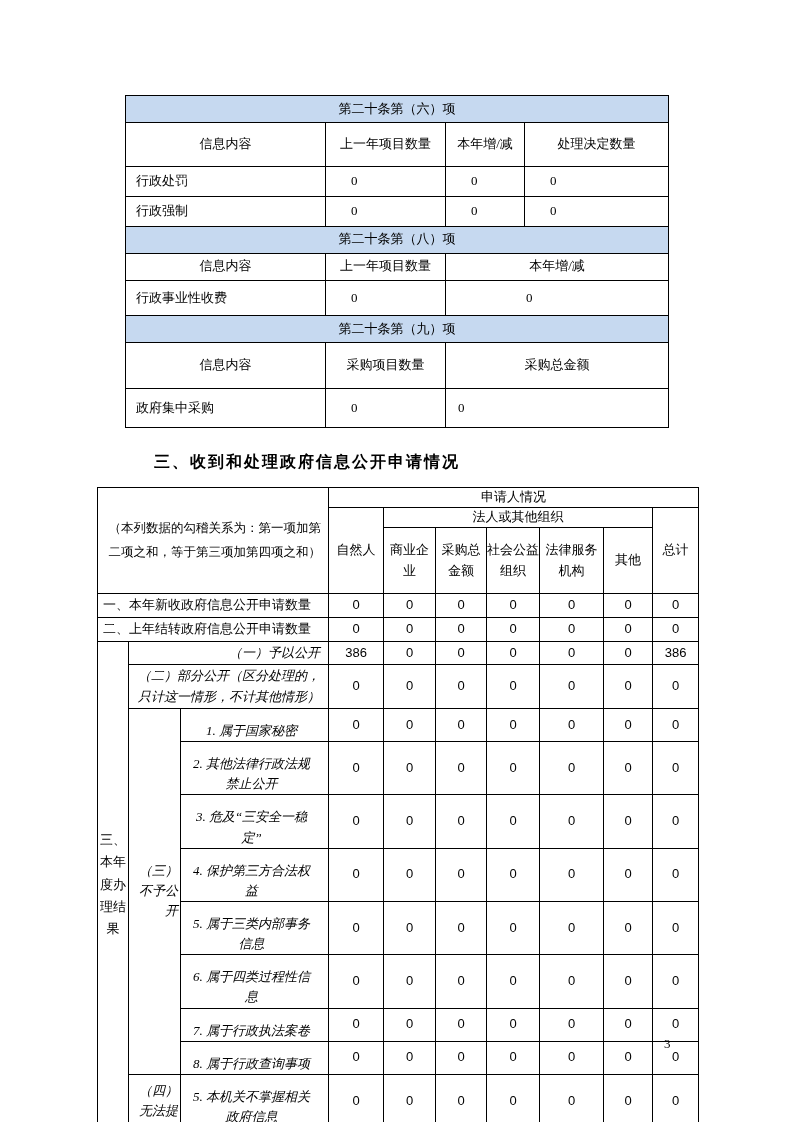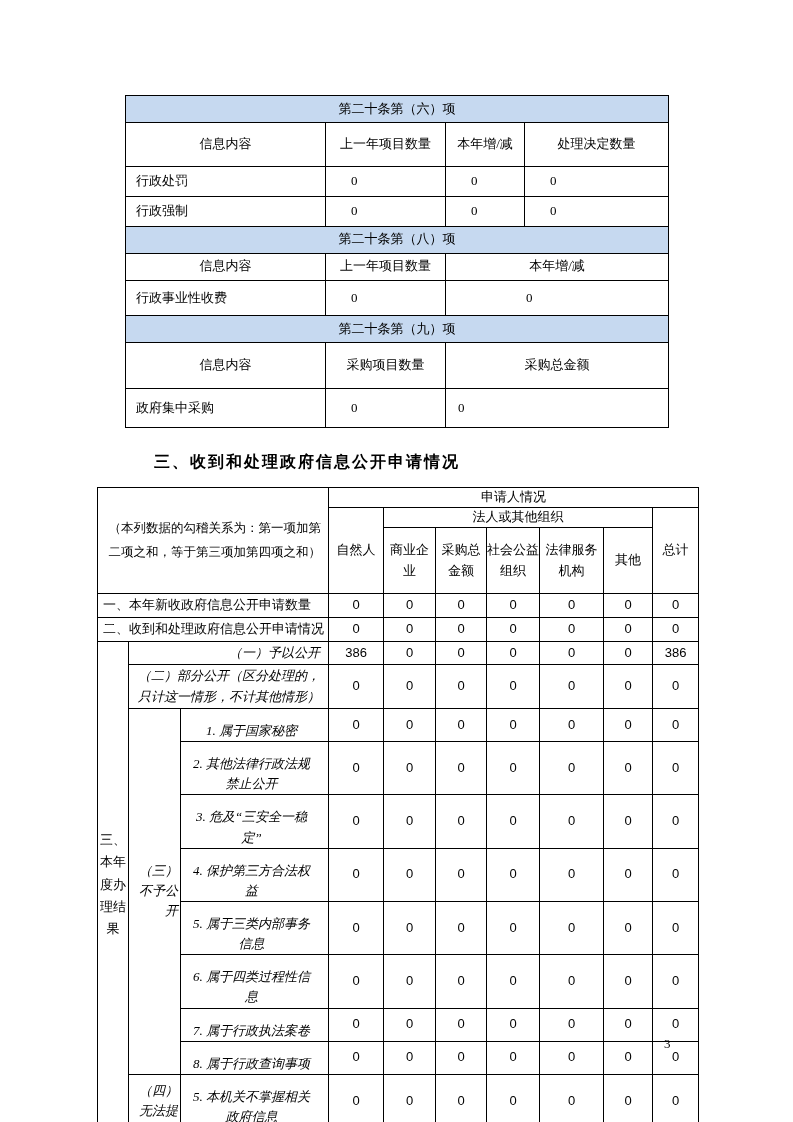--- a/index.html
+++ b/index.html
@@ -191,21 +191,21 @@
         <td class="rowlbl" colspan="3">一、本年新收政府信息公开申请数量</td>
         <td class="val">0</td>
         <td class="val">0</td>
         <td class="val">0</td>
         <td class="val">0</td>
         <td class="val">0</td>
         <td class="val">0</td>
         <td class="val">0</td>
       </tr>
       <tr class="h24">
-        <td class="rowlbl" colspan="3">二、收到和处理政府信息公开申请情况</td>
+        <td class="rowlbl" colspan="3">二、上年结转政府信息公开申请数量</td>
         <td class="val">0</td>
         <td class="val">0</td>
         <td class="val">0</td>
         <td class="val">0</td>
         <td class="val">0</td>
         <td class="val">0</td>
         <td class="val">0</td>
       </tr>
 
       <tr class="h23">

